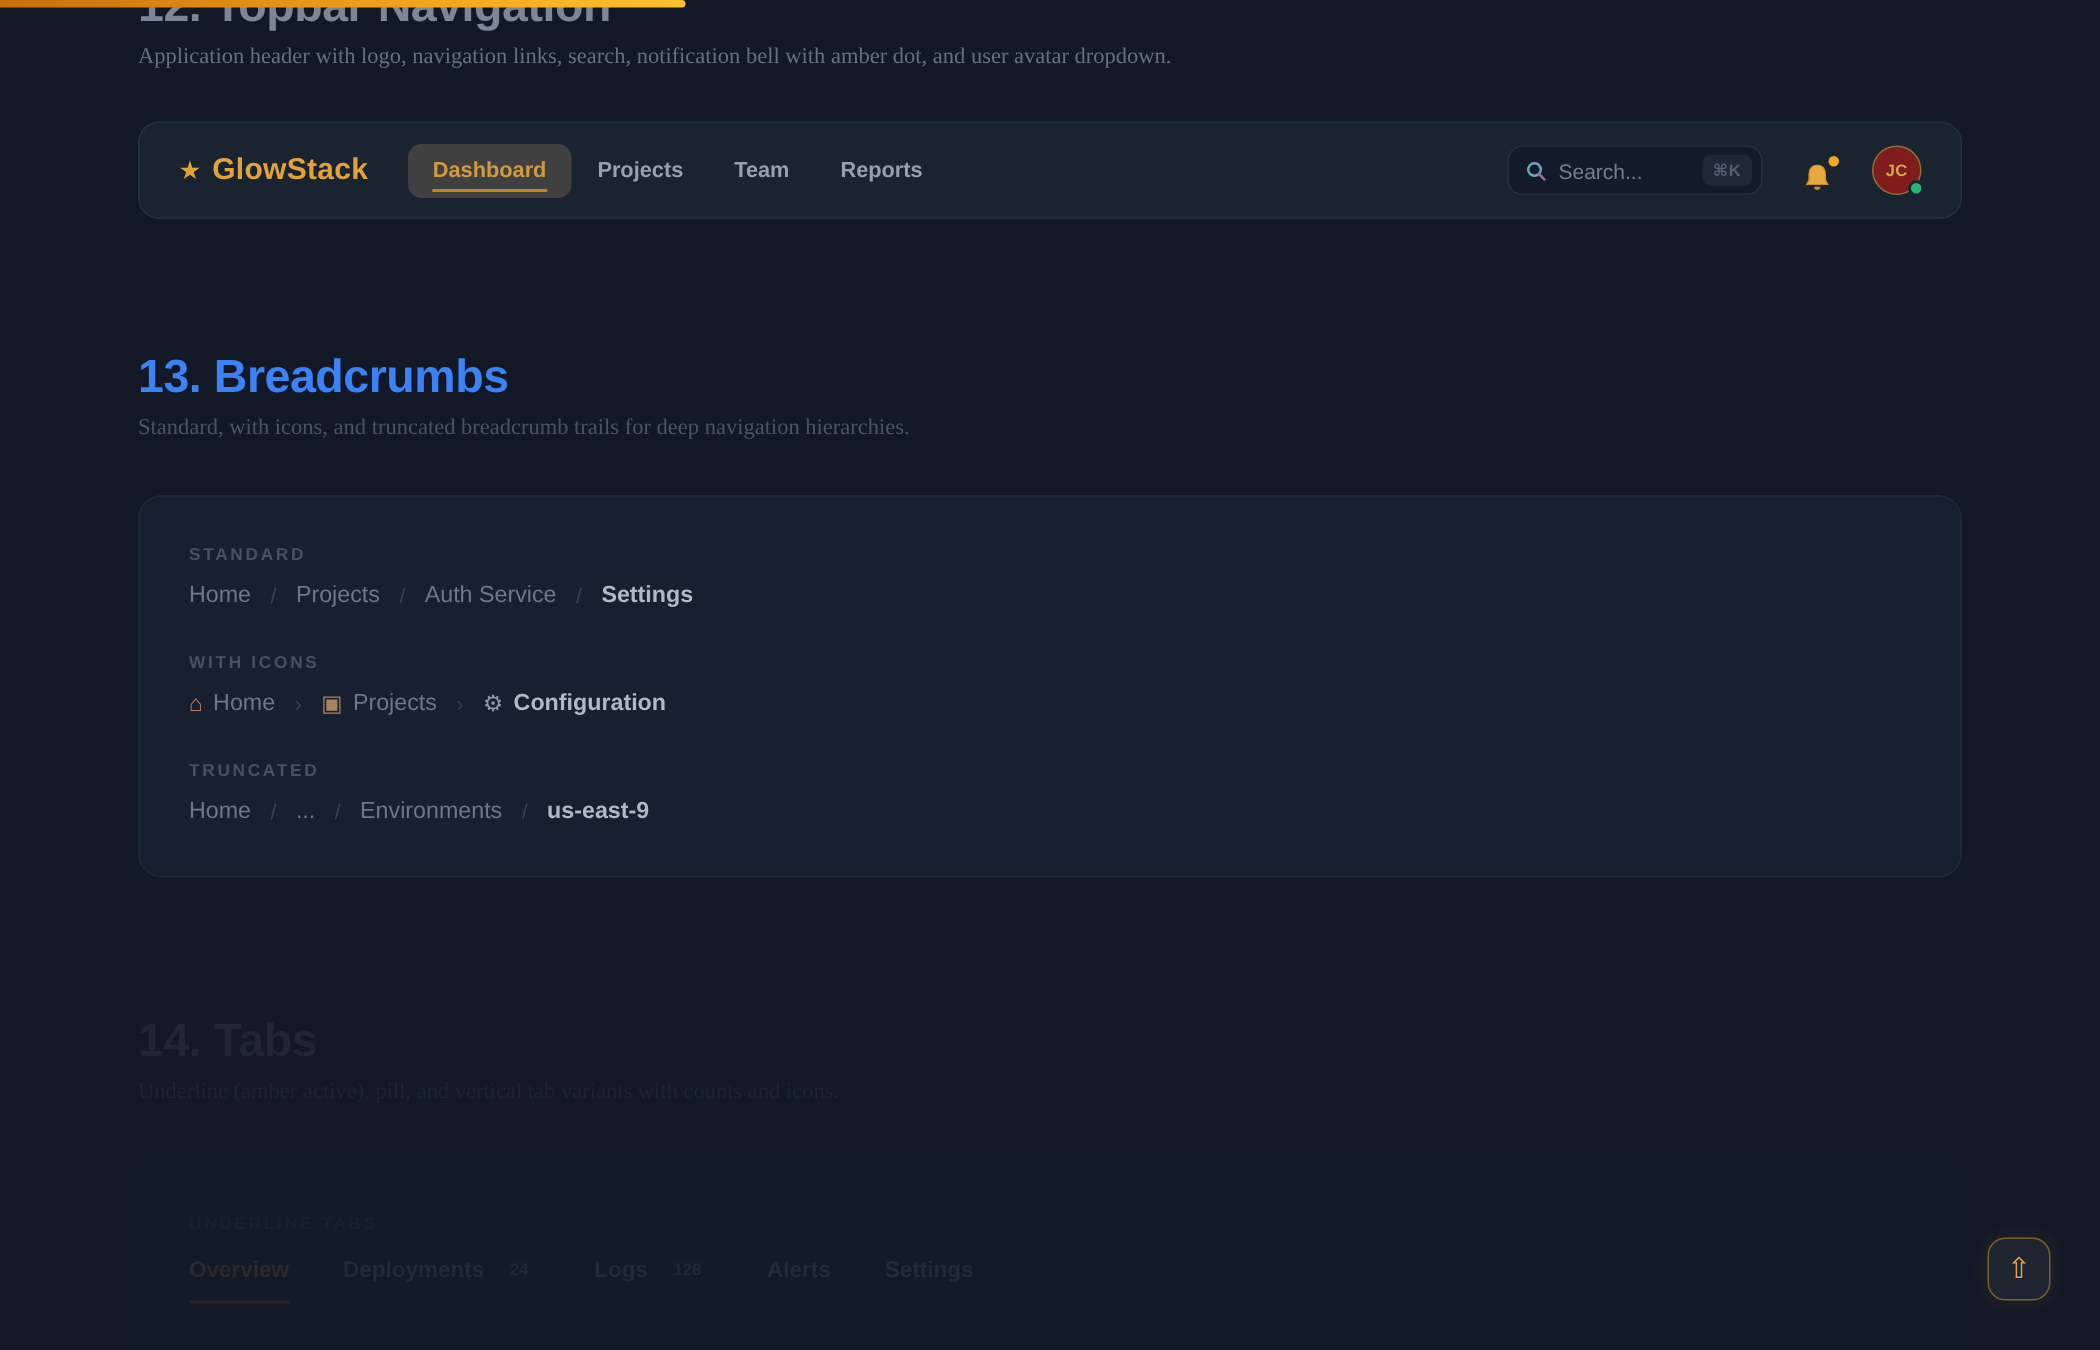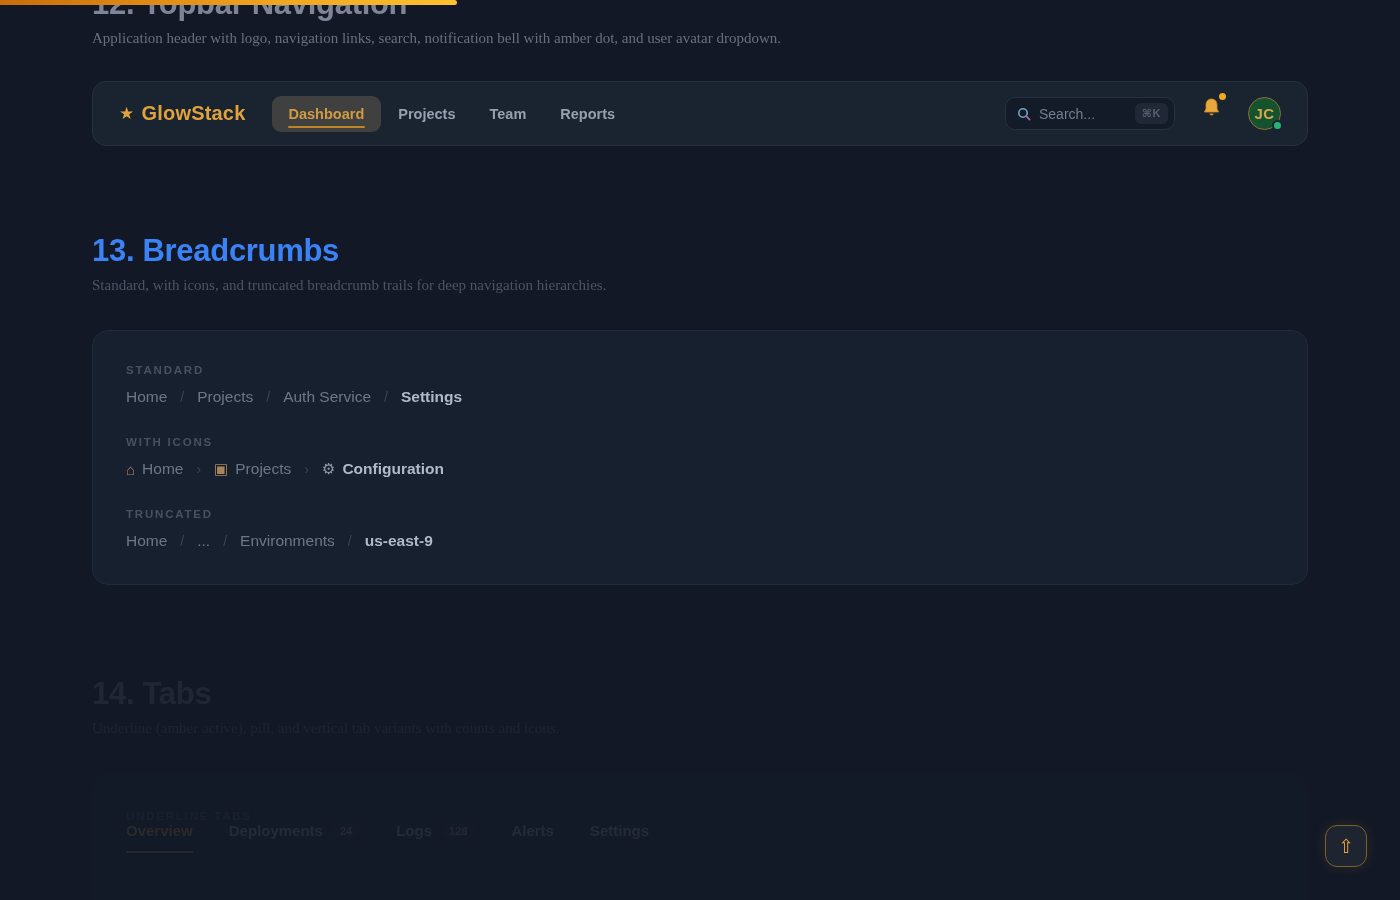--- a/index.html
+++ b/index.html
@@ -36,40 +36,40 @@
   .topnav { display:flex; align-items:center; margin-left:26px; }
   .nav-link {
     font-size:14.5px; font-weight:600; color:#98a0af;
     padding:10px 17px; border-radius:9px; position:relative; cursor:pointer;
   }
   .nav-link.active { background:#404040; color:#cf9b43; }
   .nav-link.active::after {
     content:""; position:absolute; left:16px; right:16px; bottom:4px;
     height:2px; background:#bd8526; border-radius:1px;
   }
-  .topbar-right { margin-left:auto; display:flex; align-items:flex-start; gap:26px; }
+  .topbar-right { margin-left:auto; display:flex; align-items:flex-end; gap:26px; }
   .searchbox {
     width:170px; height:33px; background:#131b29; border:1px solid #273040;
     border-radius:10px; display:flex; align-items:center; padding:0 6px 0 11px; gap:8px; cursor:text;
   }
   .searchbox svg { flex:0 0 auto; }
   .search-ph { color:#747e8f; font-size:14px; flex:1; }
   .kbd-badge {
     background:#202836; border-radius:6px; padding:4px 7px;
     font-size:11px; color:#566074; font-weight:600; letter-spacing:0.5px;
   }
   .bell-wrap { position:relative; cursor:pointer; line-height:0; }
   .bell-dot {
     position:absolute; top:-4px; right:-4px; width:7px; height:7px;
     border-radius:50%;
   }
   .avatar {
     width:33px; height:33px; border-radius:50%;
-    border:1.5px solid #8d7036; background:#14532d;
-    color:#d7a64c; font-size:15px; font-weight:700;
+    border:1.5px solid #8d7036; background:#7f1d1d;
+    color:#d7a64c; font-size:11px; font-weight:700;
     display:flex; align-items:center; justify-content:center;
     position:relative; cursor:pointer; letter-spacing:0.3px;
   }
   .status-dot {
     position:absolute; bottom:-2px; right:-3px; width:11px; height:11px;
     border-radius:50%; border:2px solid #1a2331;
   }
 
   
   .s13 { margin-top:86px; }
@@ -94,21 +94,21 @@
   .crumb .ic { font-size:15px; }
   .ic-home { color:#c07a5e; }
   .ic-box { color:#a8845c; }
   .ic-gear { color:#929bab; font-weight:400; }
 
   
   .s14 { margin-top:90px; opacity:0.13; }
   .s14 h2 { color:#7d8596; }
   .s14 .section-desc { color:#68707f; }
   .tabs-card { margin-top:36px; height:180px; padding:36px 33px; }
-  .tabs-row { display:flex; align-items:flex-end; gap:36px; }
+  .tabs-row { margin-top:16px; display:flex; align-items:flex-end; gap:36px; }
   .tab {
     font-size:15px; font-weight:600; color:#98a0af; padding-bottom:12px;
     display:inline-flex; align-items:center; gap:9px; cursor:pointer;
     border-bottom:2px solid transparent;
   }
   .tab.active { color:#cf9b43; border-bottom-color:#bd8526; }
   .tab-badge {
     background:#232b39; border-radius:999px; padding:2px 8px;
     font-size:11px; color:#8a93a3; font-weight:600;
   }

